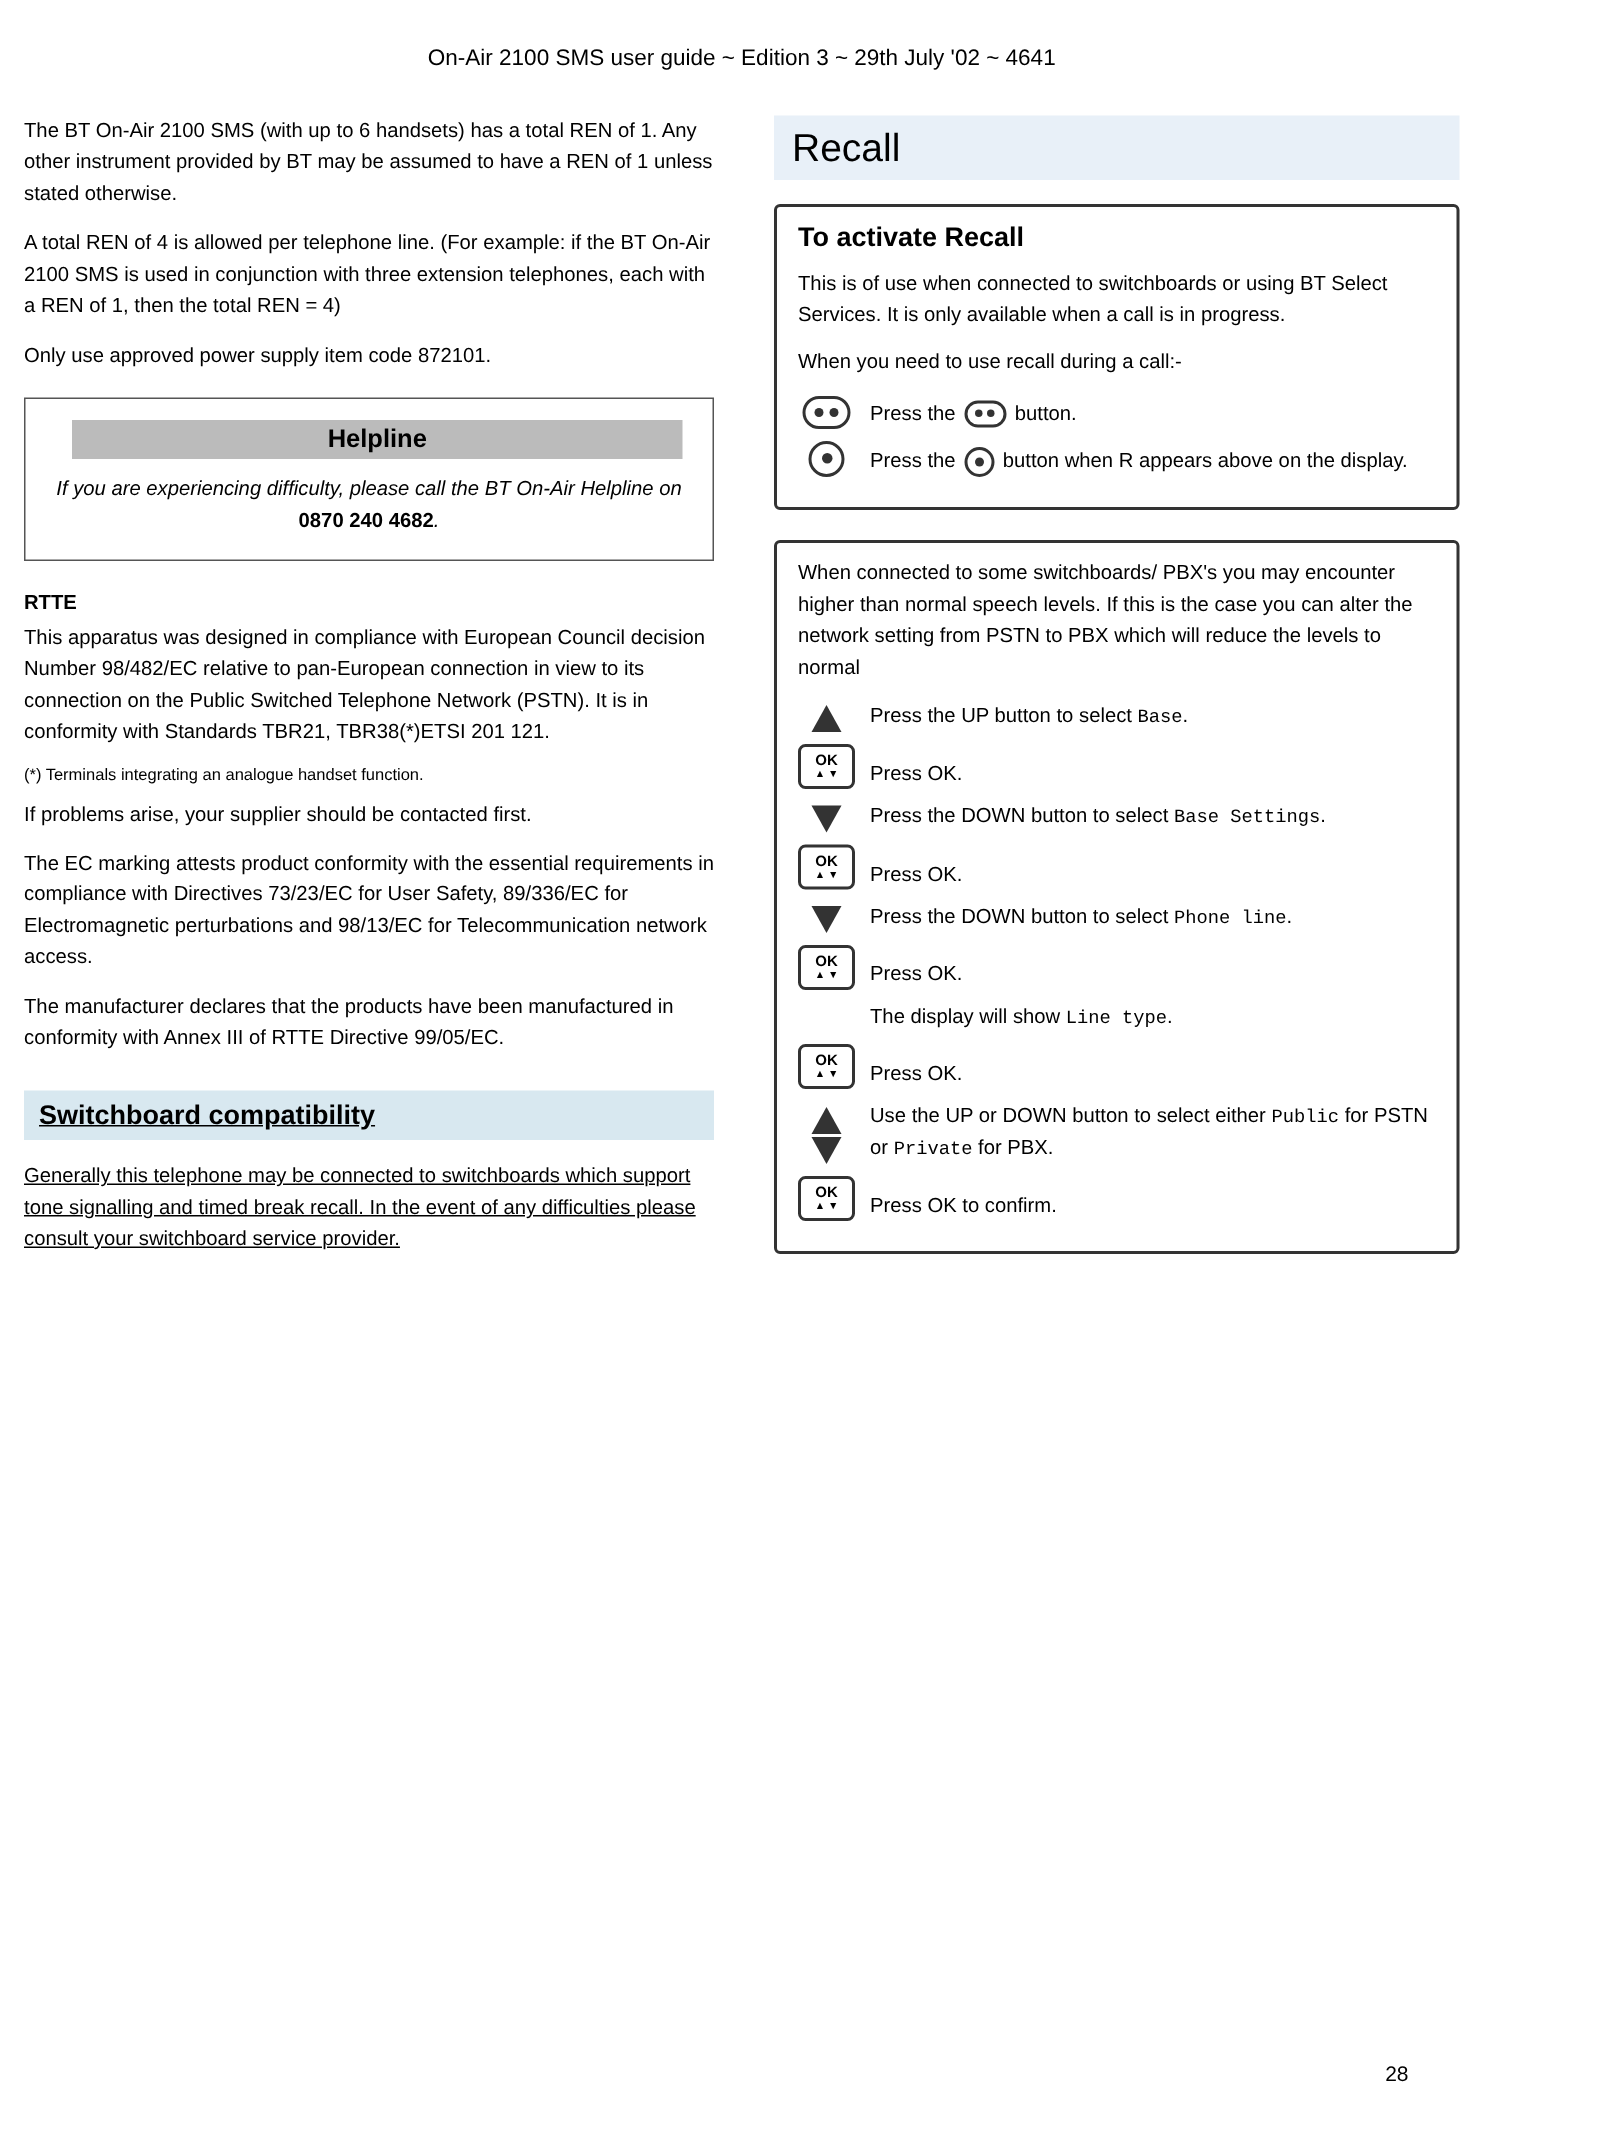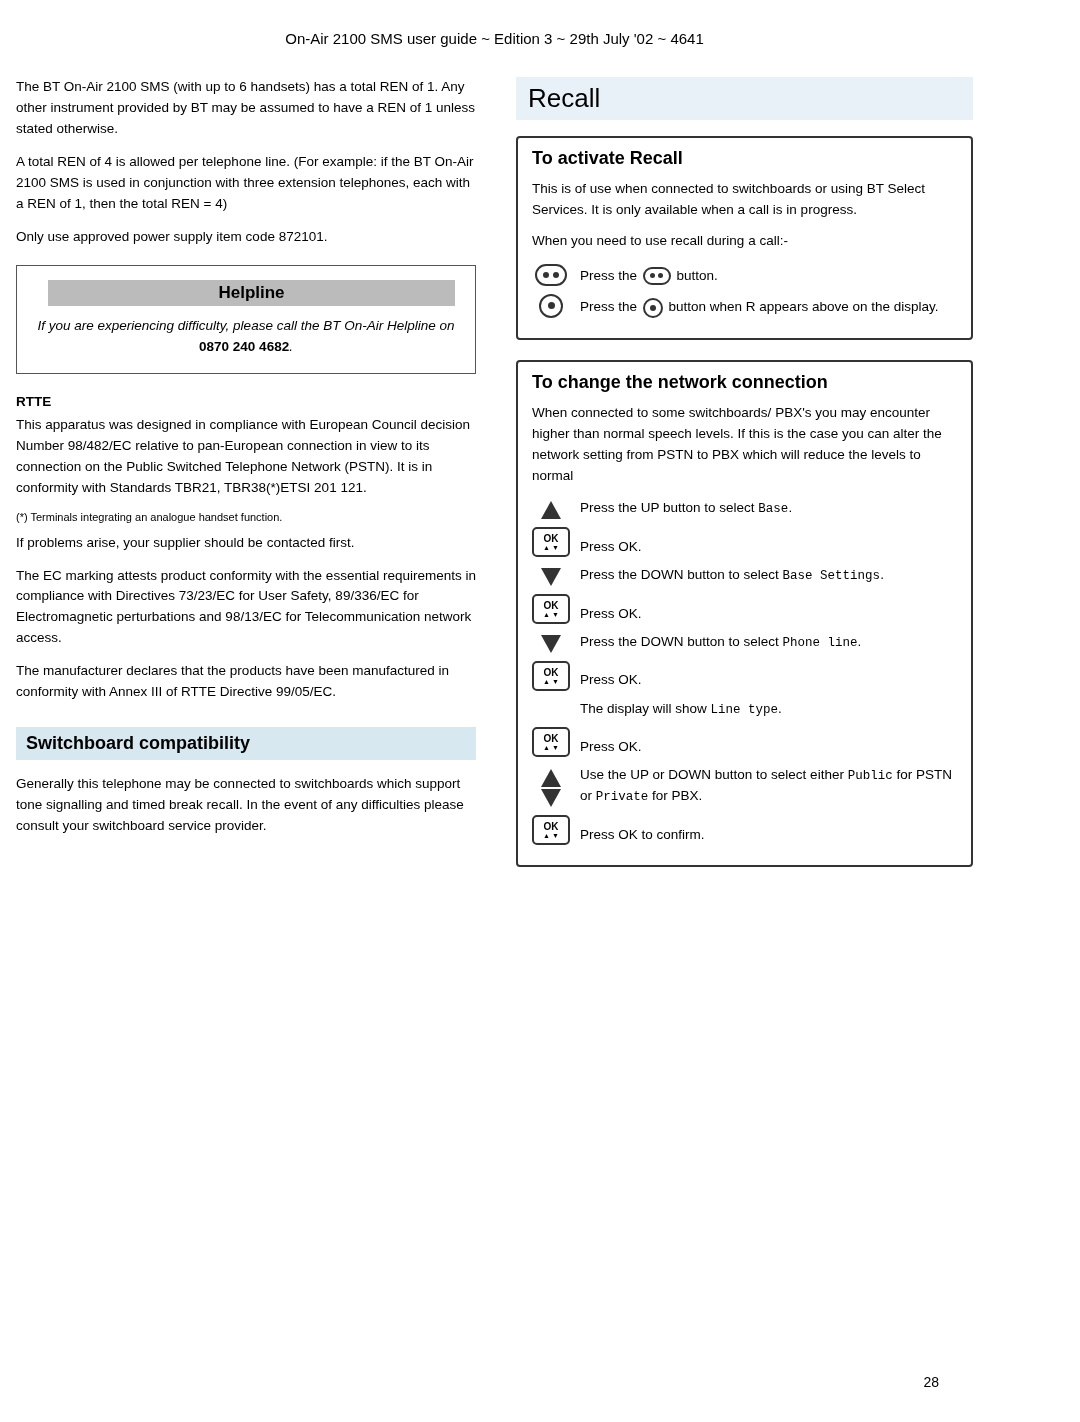--- a/index.html
+++ b/index.html
@@ -280,21 +280,21 @@
         </p>
       </div>
 
       <p class="rtte-title">RTTE</p>
       <p class="body-text">This apparatus was designed in compliance with European Council decision Number 98/482/EC relative to pan-European connection in view to its connection on the Public Switched Telephone Network (PSTN). It is in conformity with Standards TBR21, TBR38(*)ETSI 201 121.</p>
       <p class="small-text">(*) Terminals integrating an analogue handset function.</p>
       <p class="body-text">If problems arise, your supplier should be contacted first.</p>
       <p class="body-text">The EC marking attests product conformity with the essential requirements in compliance with Directives 73/23/EC for User Safety, 89/336/EC for Electromagnetic perturbations and 98/13/EC for Telecommunication network access.</p>
       <p class="body-text">The manufacturer declares that the products have been manufactured in conformity with Annex III of RTTE Directive 99/05/EC.</p>
 
-      <div style="margin-top: 24px;">
+      <div style="margin-top: 24px; text-decoration: underline;">
         <span class="section-title-blue">Switchboard compatibility</span>
         <p class="body-text">Generally this telephone may be connected to switchboards which support tone signalling and timed break recall. In the event of any difficulties please consult your switchboard service provider.</p>
       </div>
     </div>
 
     <div class="right-column">
       <span class="recall-title">Recall</span>
 
       <div class="subsection-box">
         <p class="subsection-title">To activate Recall</p>
@@ -324,21 +324,20 @@
             <div class="step-text">
               Press the <span class="inline-one-dot">
                   <span class="dot"></span>
                 </span> button when R appears above on the display.
             </div>
           </div>
         </div>
       </div>
 
       <div class="subsection-box">
-        <p class="subsection-title">To change the network connection</p>
         <p class="subsection-description">When connected to some switchboards/ PBX's you may encounter higher than normal speech levels. If this is the case you can alter the network setting from PSTN to PBX which will reduce the levels to normal</p>
         <div class="steps-section">
 
           <div class="step-row">
             <div class="step-icon">
               <div class="triangle-up"></div>
             </div>
             <div class="step-text">
               Press the <strong>UP</strong> button to select <code>Base</code>.
             </div>

